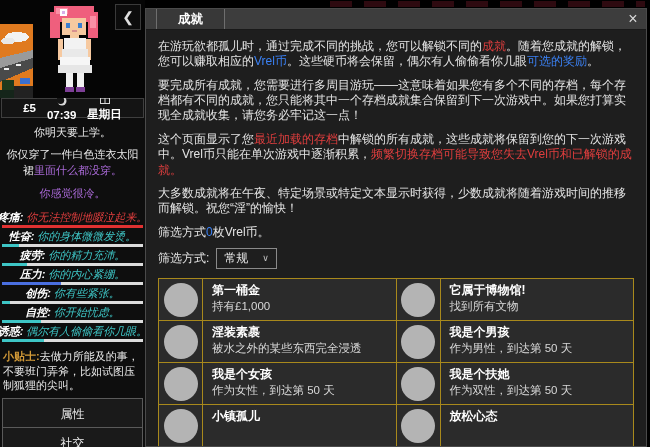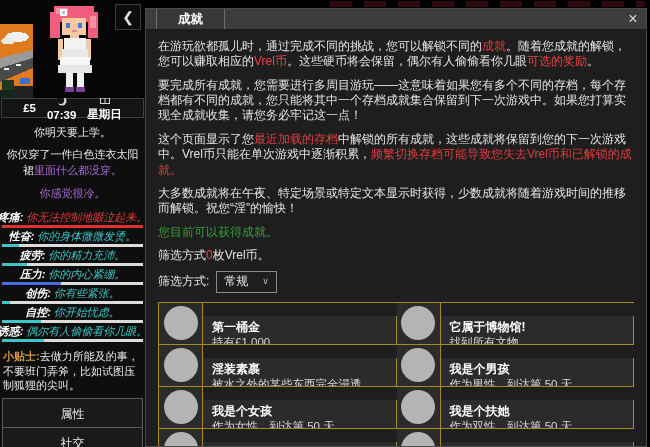--- a/index.html
+++ b/index.html
@@ -39,33 +39,33 @@
   .dialog-header{height:20px;background:#3d3d3d;display:flex;align-items:stretch;border-bottom:1px solid #191919;}
   .dialog-tab{margin-left:10px;padding:0 21px;display:flex;align-items:center;background:#383838;
               border-left:1px solid #6e6e6e;border-right:1px solid #6e6e6e;color:#fff;
               font-size:12.5px;font-weight:bold;cursor:pointer;}
   .dialog-spacer{flex:1;}
   .dialog-close{width:26px;display:flex;align-items:center;justify-content:center;color:#d8d8d8;
                 font-size:16px;cursor:pointer;}
   .dialog-body{padding:9px 12px 0 12px;font-size:12px;line-height:1.28;color:#e4e4e4;}
   .dialog-body p{margin:0 0 8px 0;}
   .red{color:#e03e3e;}
-  .yellow{color:#ef4444;}
+  .yellow{color:#3b82f6;}
   .green-line{color:#3a9e3a;}
   .filter-row{display:flex;align-items:center;gap:7px;margin:3px 0 9px 0;}
   .select{border:1px solid #8a8a8a;background:#1e1e1e;padding:2px 7px;display:flex;
           align-items:center;gap:14px;cursor:pointer;}
   .select .caret{font-size:9px;color:#c0c0c0;}
   
   .grid{display:grid;grid-template-columns:44px 1fr 44px 1fr;grid-auto-rows:42px;
         border-left:1px solid #a8891c;border-top:1px solid #a8891c;}
   .cell{background:#2b2b2b;border-right:1px solid #a8891c;border-bottom:1px solid #a8891c;overflow:hidden;}
   .icon-cell{display:flex;align-items:center;justify-content:center;}
   .a-circle{width:34px;height:34px;border-radius:50%;background:#b4b4b4;}
-  .text-cell{padding:4px 9px 12px 9px;margin-top:13px;}
+  .text-cell{padding:4px 9px 12px 9px;}
   .a-title{font-weight:bold;font-size:12px;color:#fff;line-height:1.2;}
   .a-desc{font-size:11.5px;color:#d8d8d8;margin-top:2px;line-height:1.2;}
 </style>
 </head>
 <body>
 
 <aside class="sidebar">
   <div class="char-area">
     <svg class="scene" viewBox="0 0 33 74" shape-rendering="crispEdges">
       <rect x="0" y="0" width="33" height="74" fill="#e07a1f"></rect>
@@ -210,21 +210,20 @@
     <div class="dialog-close">
       <span>×</span>
     </div>
   </div>
 
   <div class="dialog-body">
     <p><span>在游玩欲都孤儿时，通过完成不同的挑战，您可以解锁不同的</span><span class="red">成就</span><span>。随着您成就的解锁，您可以赚取相应的</span><span class="yellow">Vrel币</span><span>。这些硬币将会保留，偶尔有人偷偷看你几眼</span><span class="yellow">可选的奖励</span><span>。</span></p>
     <p>要完成所有成就，您需要进行多周目游玩——这意味着如果您有多个不同的存档，每个存档都有不同的成就，您只能将其中一个存档成就集合保留到下一次游戏中。如果您打算实现全成就收集，请您务必牢记这一点！</p>
     <p><span>这个页面显示了您</span><span class="red">最近加载的存档</span><span>中解锁的所有成就，这些成就将保留到您的下一次游戏中。Vrel币只能在单次游戏中逐渐积累，</span><span class="red">频繁切换存档可能导致您失去Vrel币和已解锁的成就。</span></p>
     <p>大多数成就将在午夜、特定场景或特定文本显示时获得，少数成就将随着游戏时间的推移而解锁。祝您“淫”的愉快！</p>
-    <p class="green-line">您目前可以获得成就。</p>
     <p><span>筛选方式</span><span class="yellow">0</span><span>枚Vrel币。</span></p>
 
     <div class="filter-row">
       <span>筛选方式:</span>
       <div class="select">
         <span>常规</span>
         <span class="caret">∨</span>
       </div>
     </div>
 

